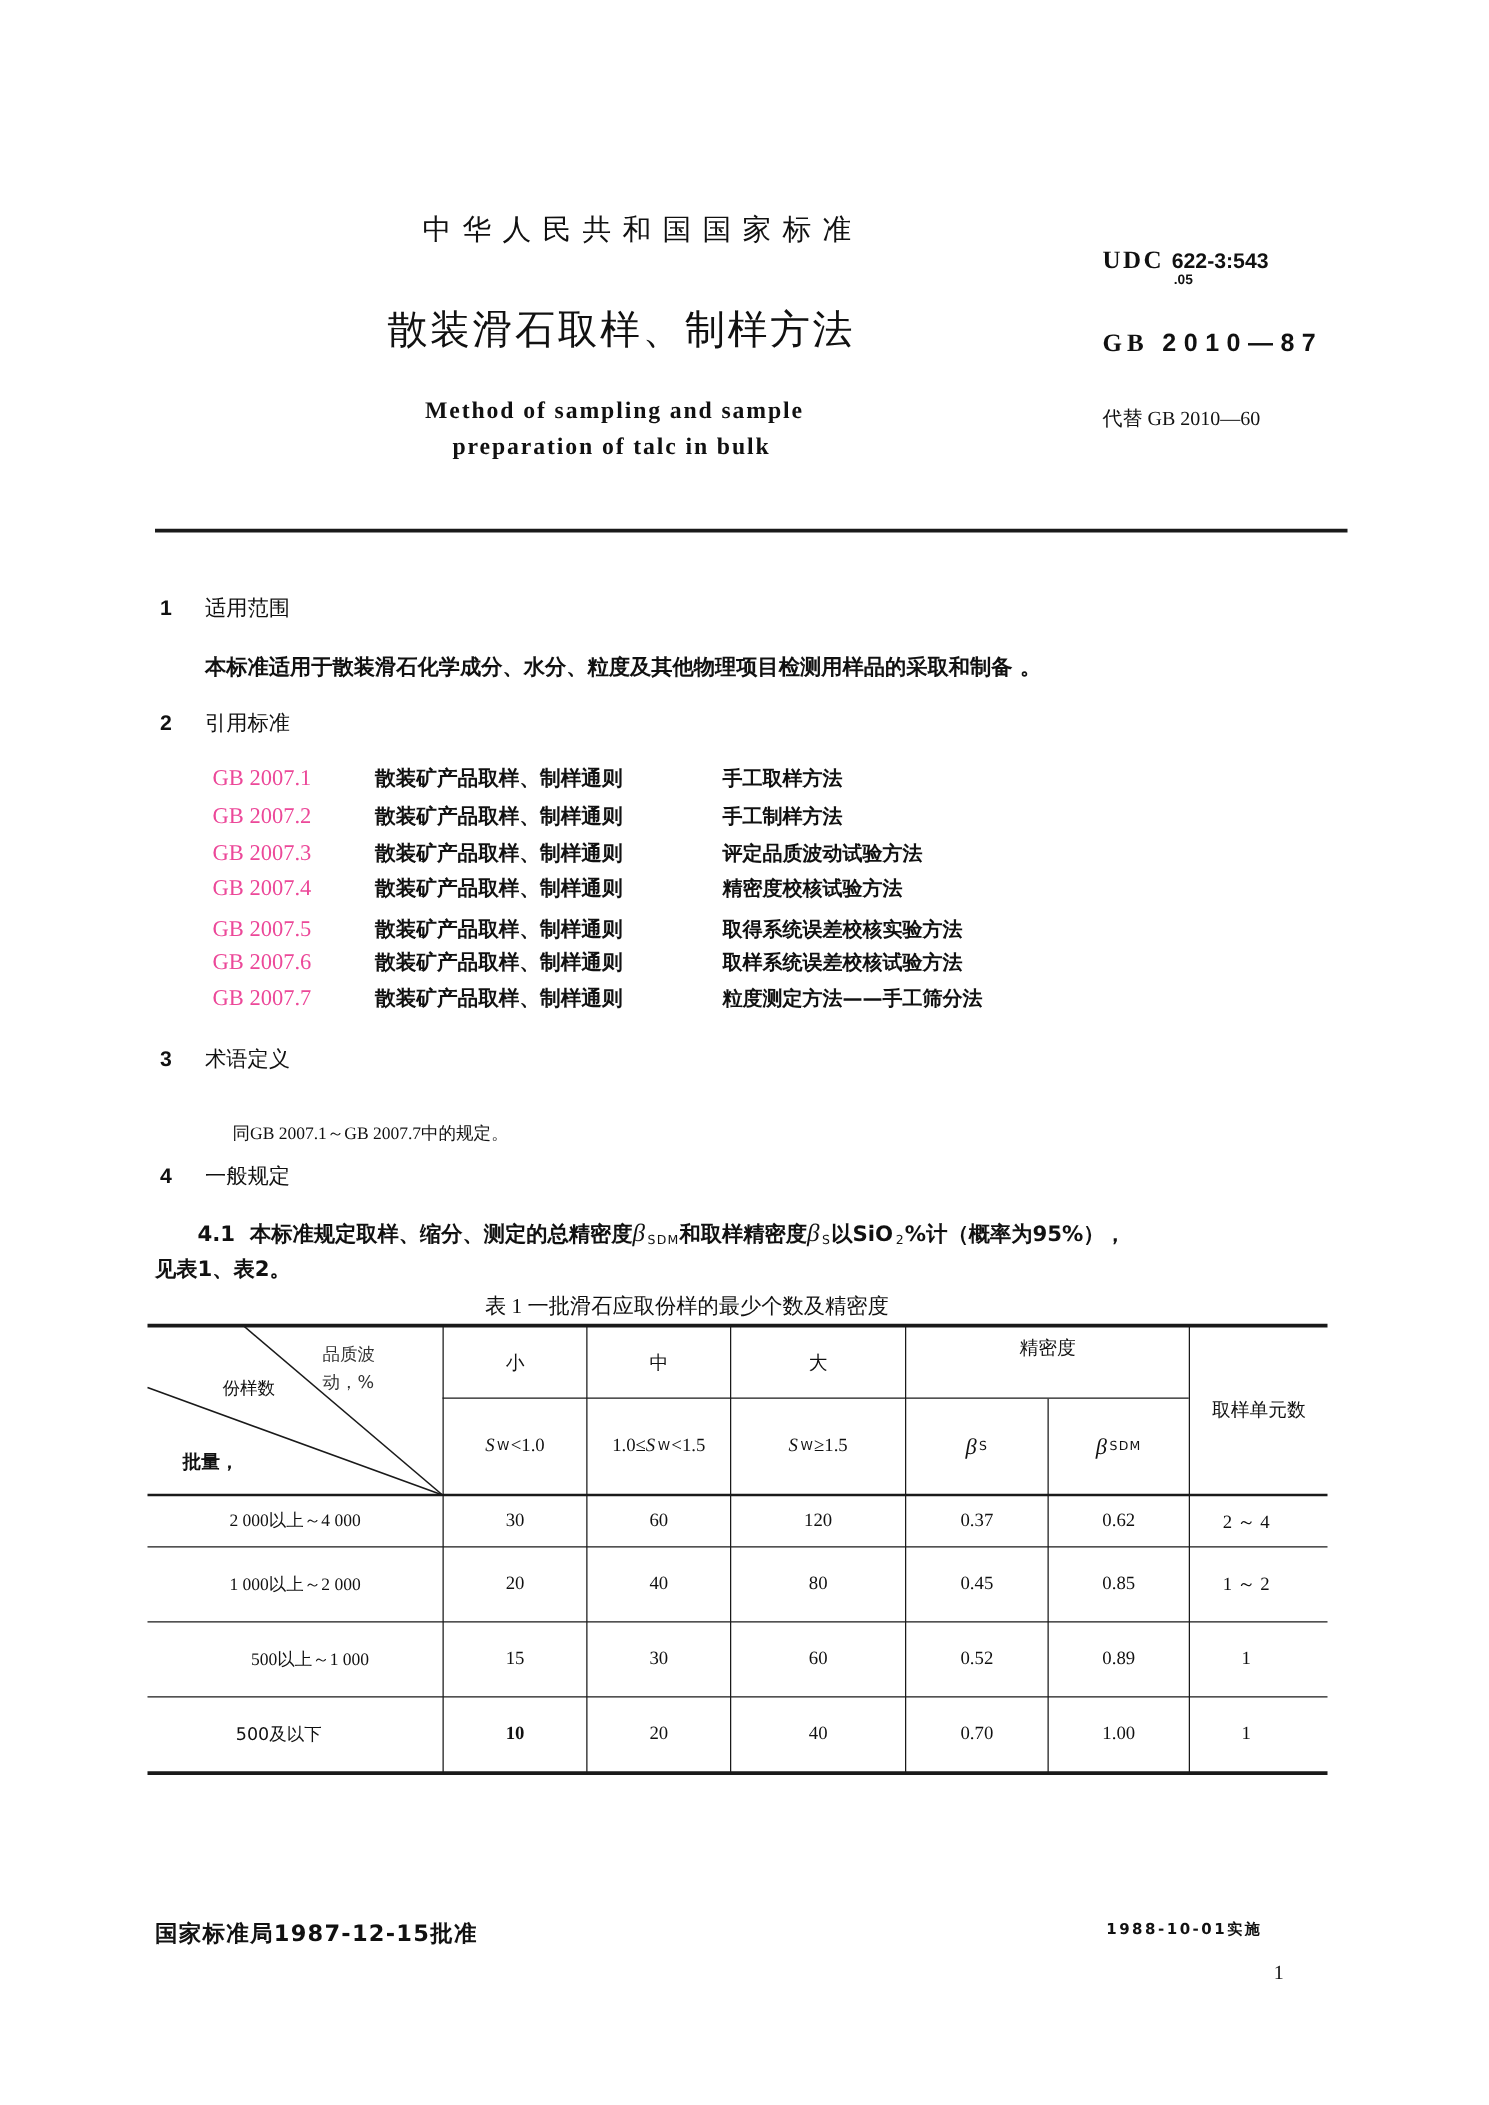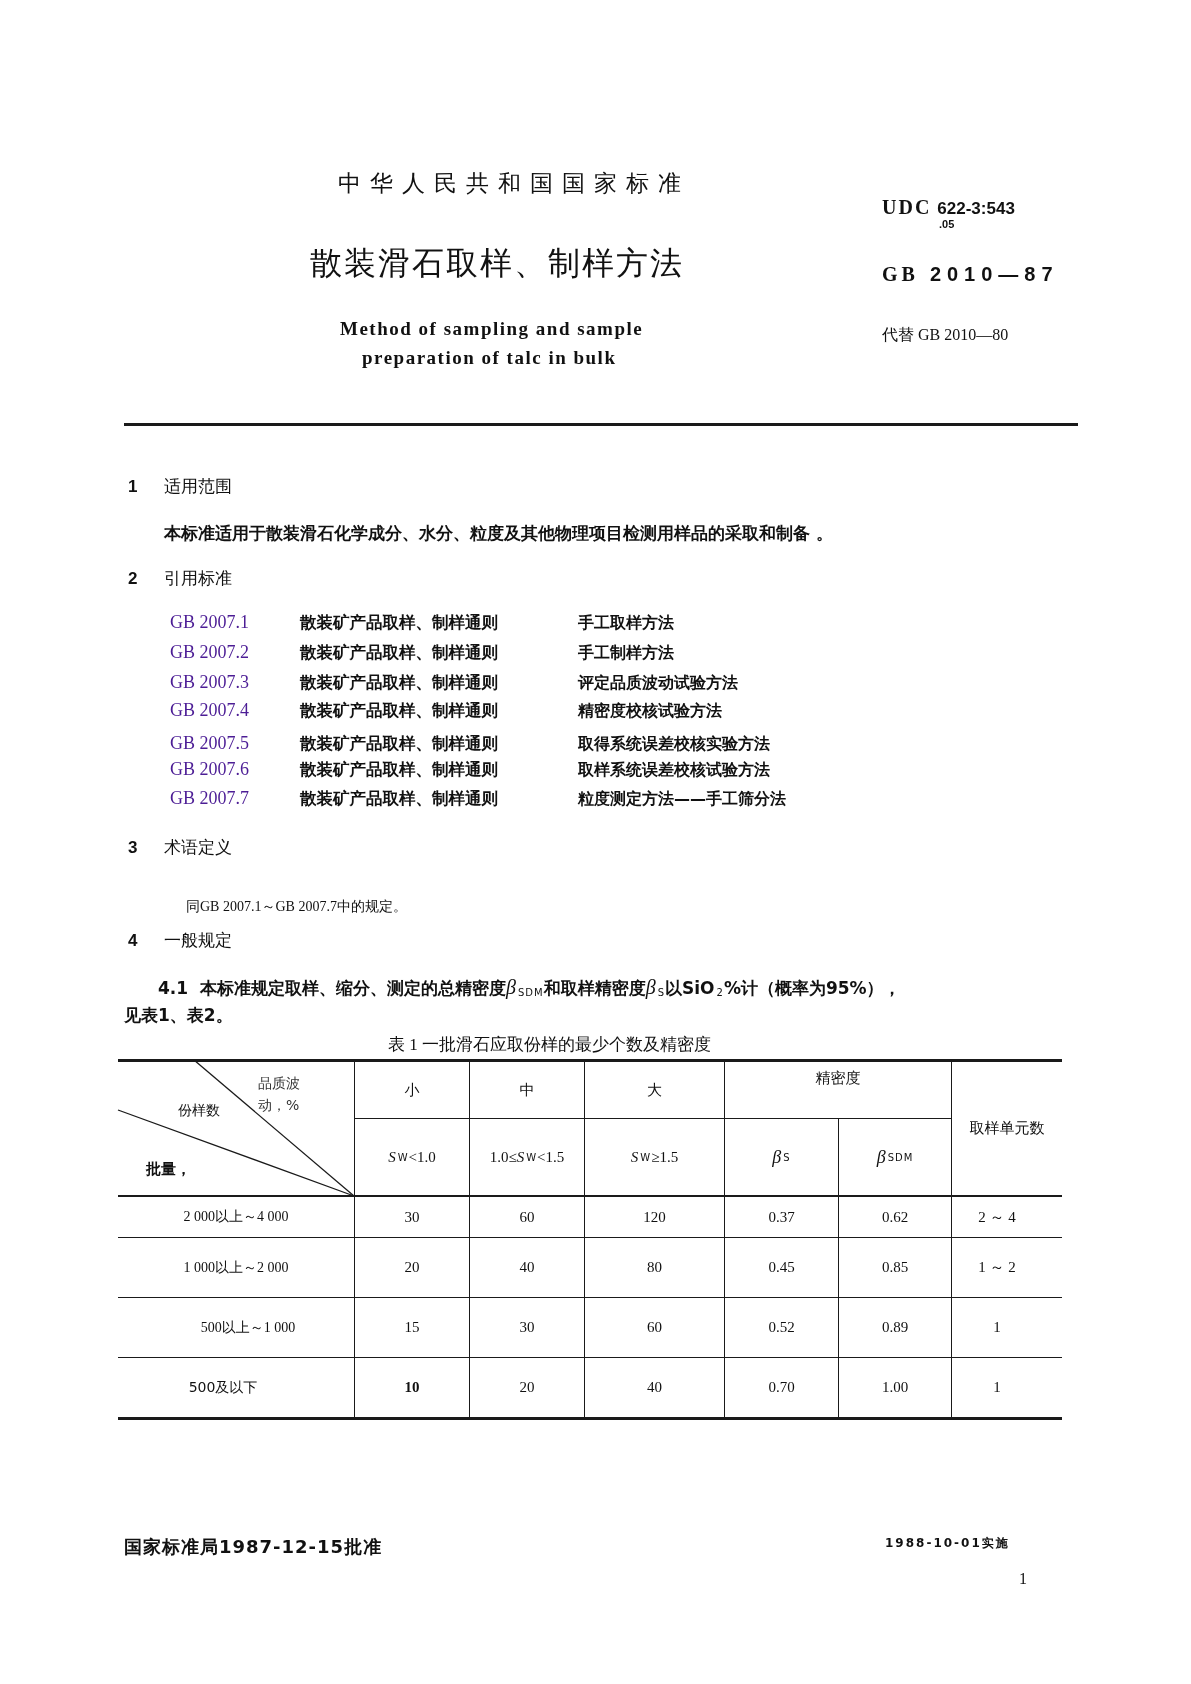--- a/index.html
+++ b/index.html
@@ -24,21 +24,21 @@
   #gb-code .num { font-family:"Liberation Sans",sans-serif; letter-spacing:6px; }
   #replaces { left:882px; top:325px; font-size:16px; }
 
   #top-rule { left:124px; top:423px; width:954px; height:3px; background:#1a1a1a; }
 
   .sec-h { font-size:17px; }
   .sec-h .n { font-family:"Liberation Sans",sans-serif; font-weight:bold; display:inline-block; width:36px; }
   .para { font-size:17px; }
 
   .ref { font-size:17px; }
-  .ref .gb { display:inline-block; width:130px; font-family:"Liberation Serif",serif; font-size:18px; color:#4c1d95; }
+  .ref .gb { display:inline-block; width:130px; font-family:"Liberation Serif",serif; font-size:18px; color:#ec4899; }
   .ref .series { display:inline-block; width:278px; font-weight:bold; font-family:"DejaVu Sans",sans-serif; font-size:16.5px; }
   .ref .part { font-weight:bold; font-family:"DejaVu Sans",sans-serif; font-size:16px;margin-top:20px; }
 
   #table-caption { left:388px; top:1033px; font-size:17px;font-family:Liberation Serif, serif; }
 
   
   .hl { position:absolute; background:#1a1a1a; }
   .vl { position:absolute; background:#1a1a1a; width:1px; }
   .cell { position:absolute; display:flex; align-items:center; justify-content:center; font-size:15px; font-family:"Liberation Serif",serif; }
   .cell-cn { font-family:"DejaVu Sans",sans-serif; font-size:15px; }
@@ -58,21 +58,21 @@
 <div class="abs serif" id="title-en-2">preparation of talc in bulk</div>
 
 <div class="abs" id="udc">
   <span class="lbl">UDC</span><span class="num">622-3:543</span>
 </div>
 <div class="abs" id="udc2">.05</div>
 <div class="abs" id="gb-code">
   <span class="lbl">GB</span>
   <span class="num">2010—87</span>
 </div>
-<div class="abs serif" id="replaces">代替 GB 2010—80</div>
+<div class="abs serif" id="replaces">代替 GB 2010—60</div>
 
 <div class="abs" id="top-rule"></div>
 
 <div class="abs sec-h sans" style="left:128px; top:475px;">
   <span class="n">1</span><span>适用范围</span>
 </div>
 <div class="abs para sans bold" style="left:164px; top:522px;">本标准适用于散装滑石化学成分、水分、粒度及其他物理项目检测用样品的采取和制备 。</div>
 
 <div class="abs sec-h sans" style="left:128px; top:567px;">
   <span class="n">2</span><span>引用标准</span>

